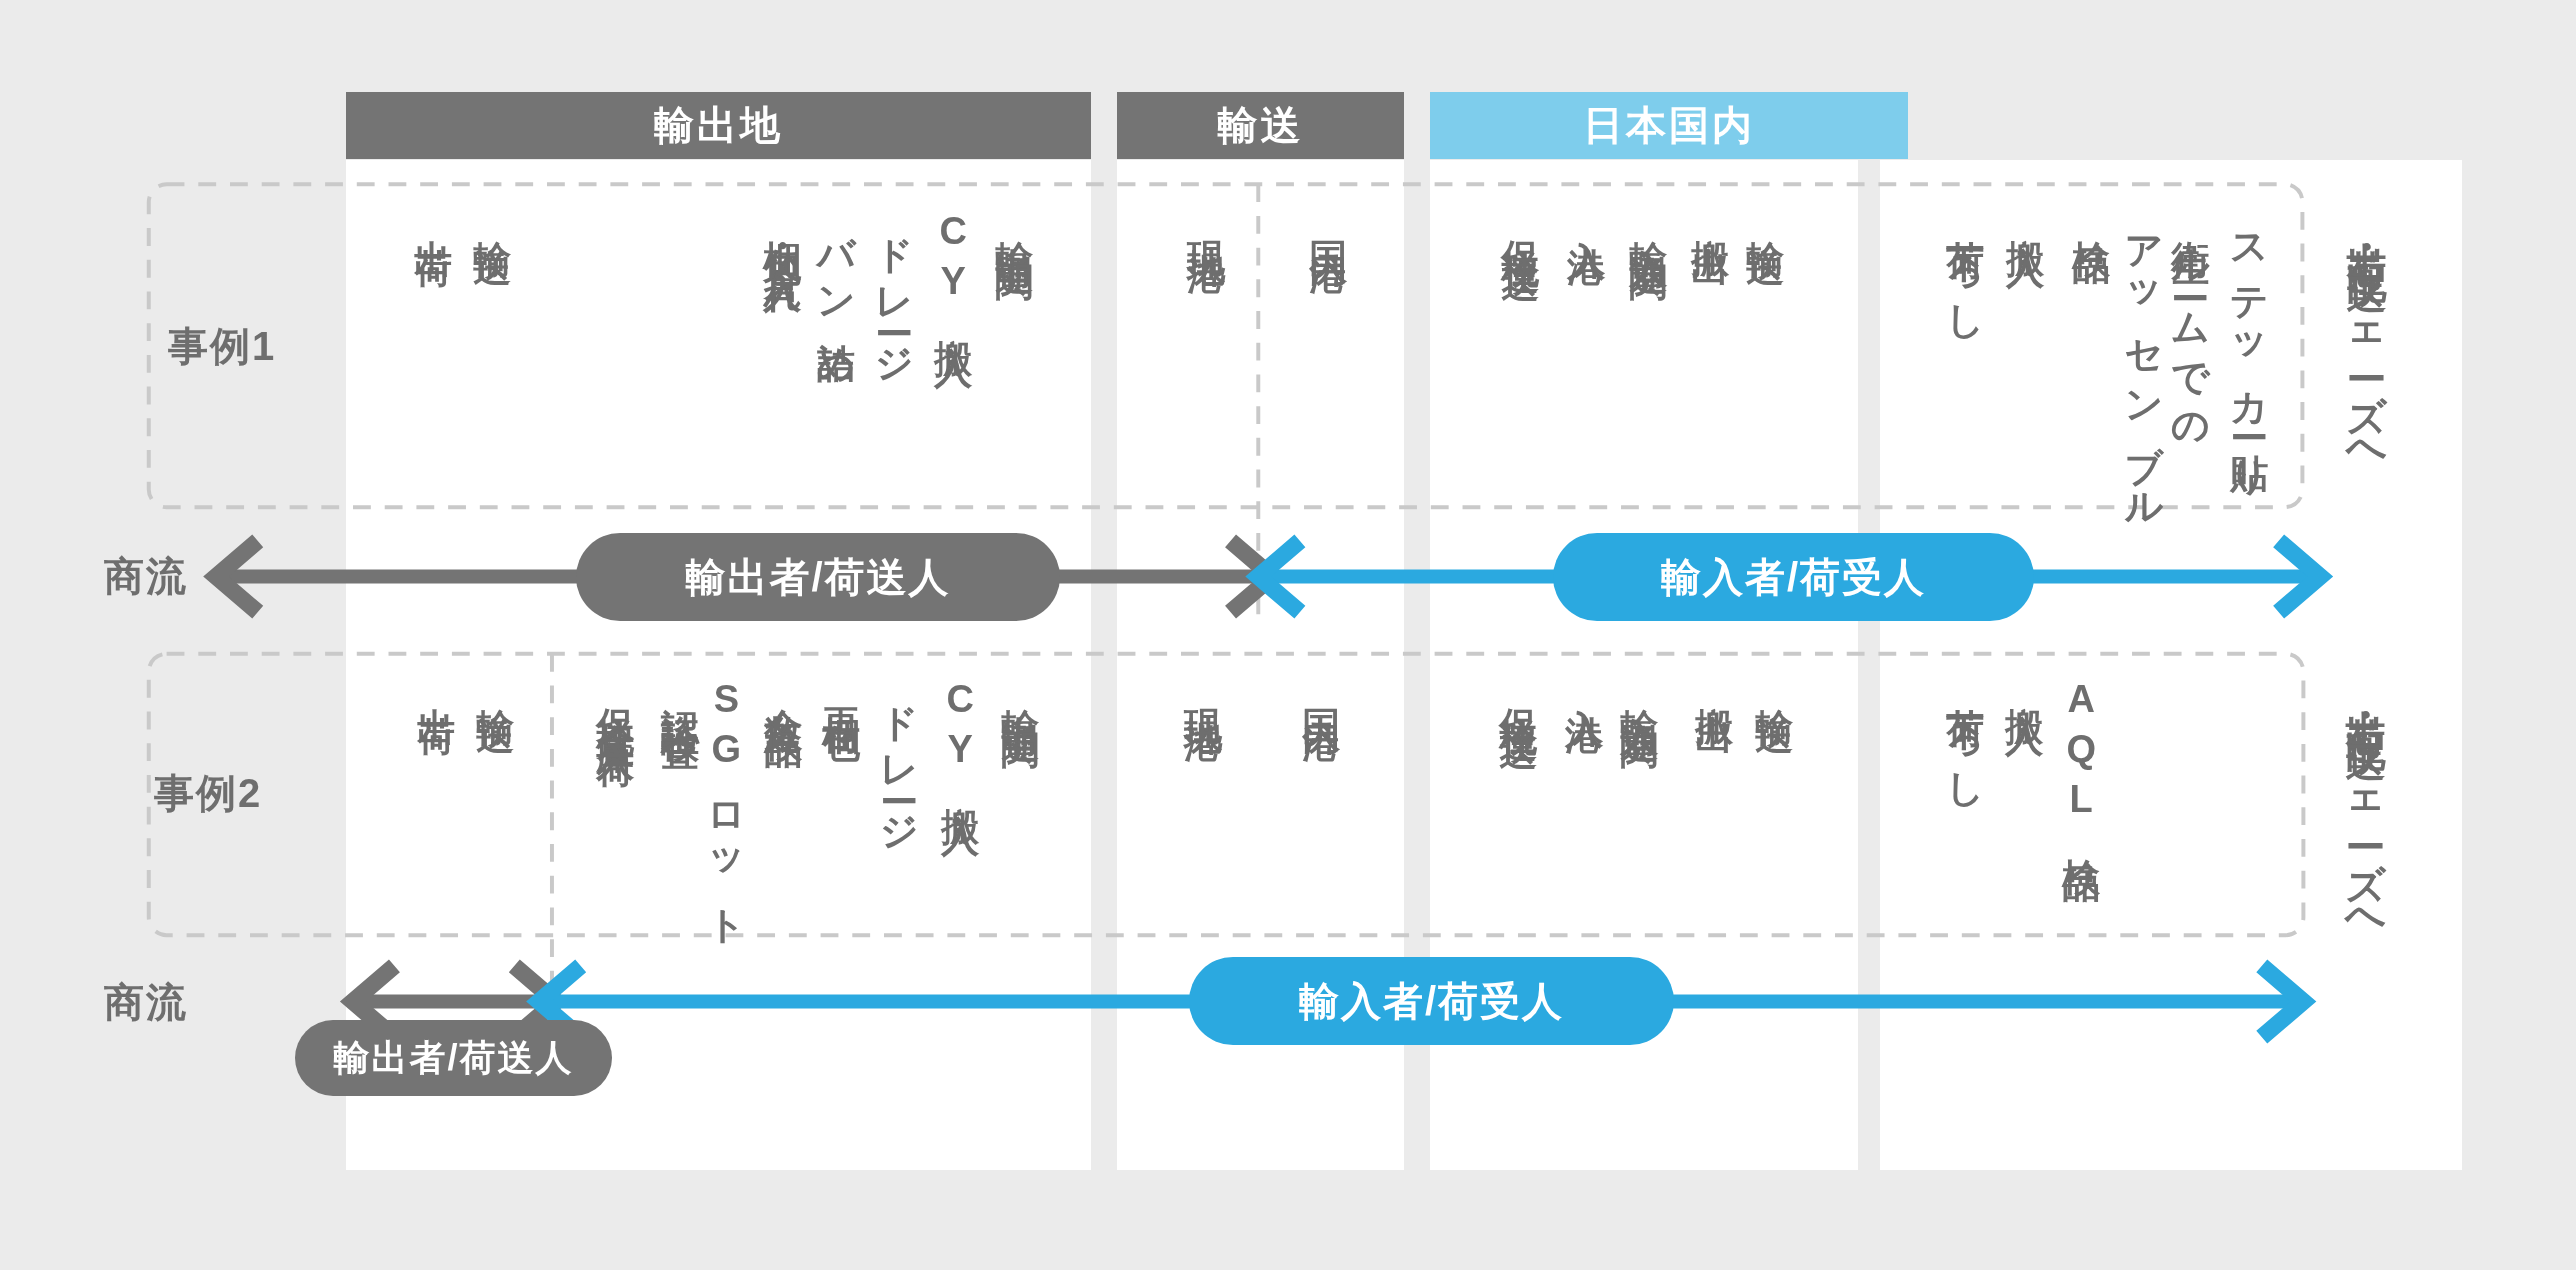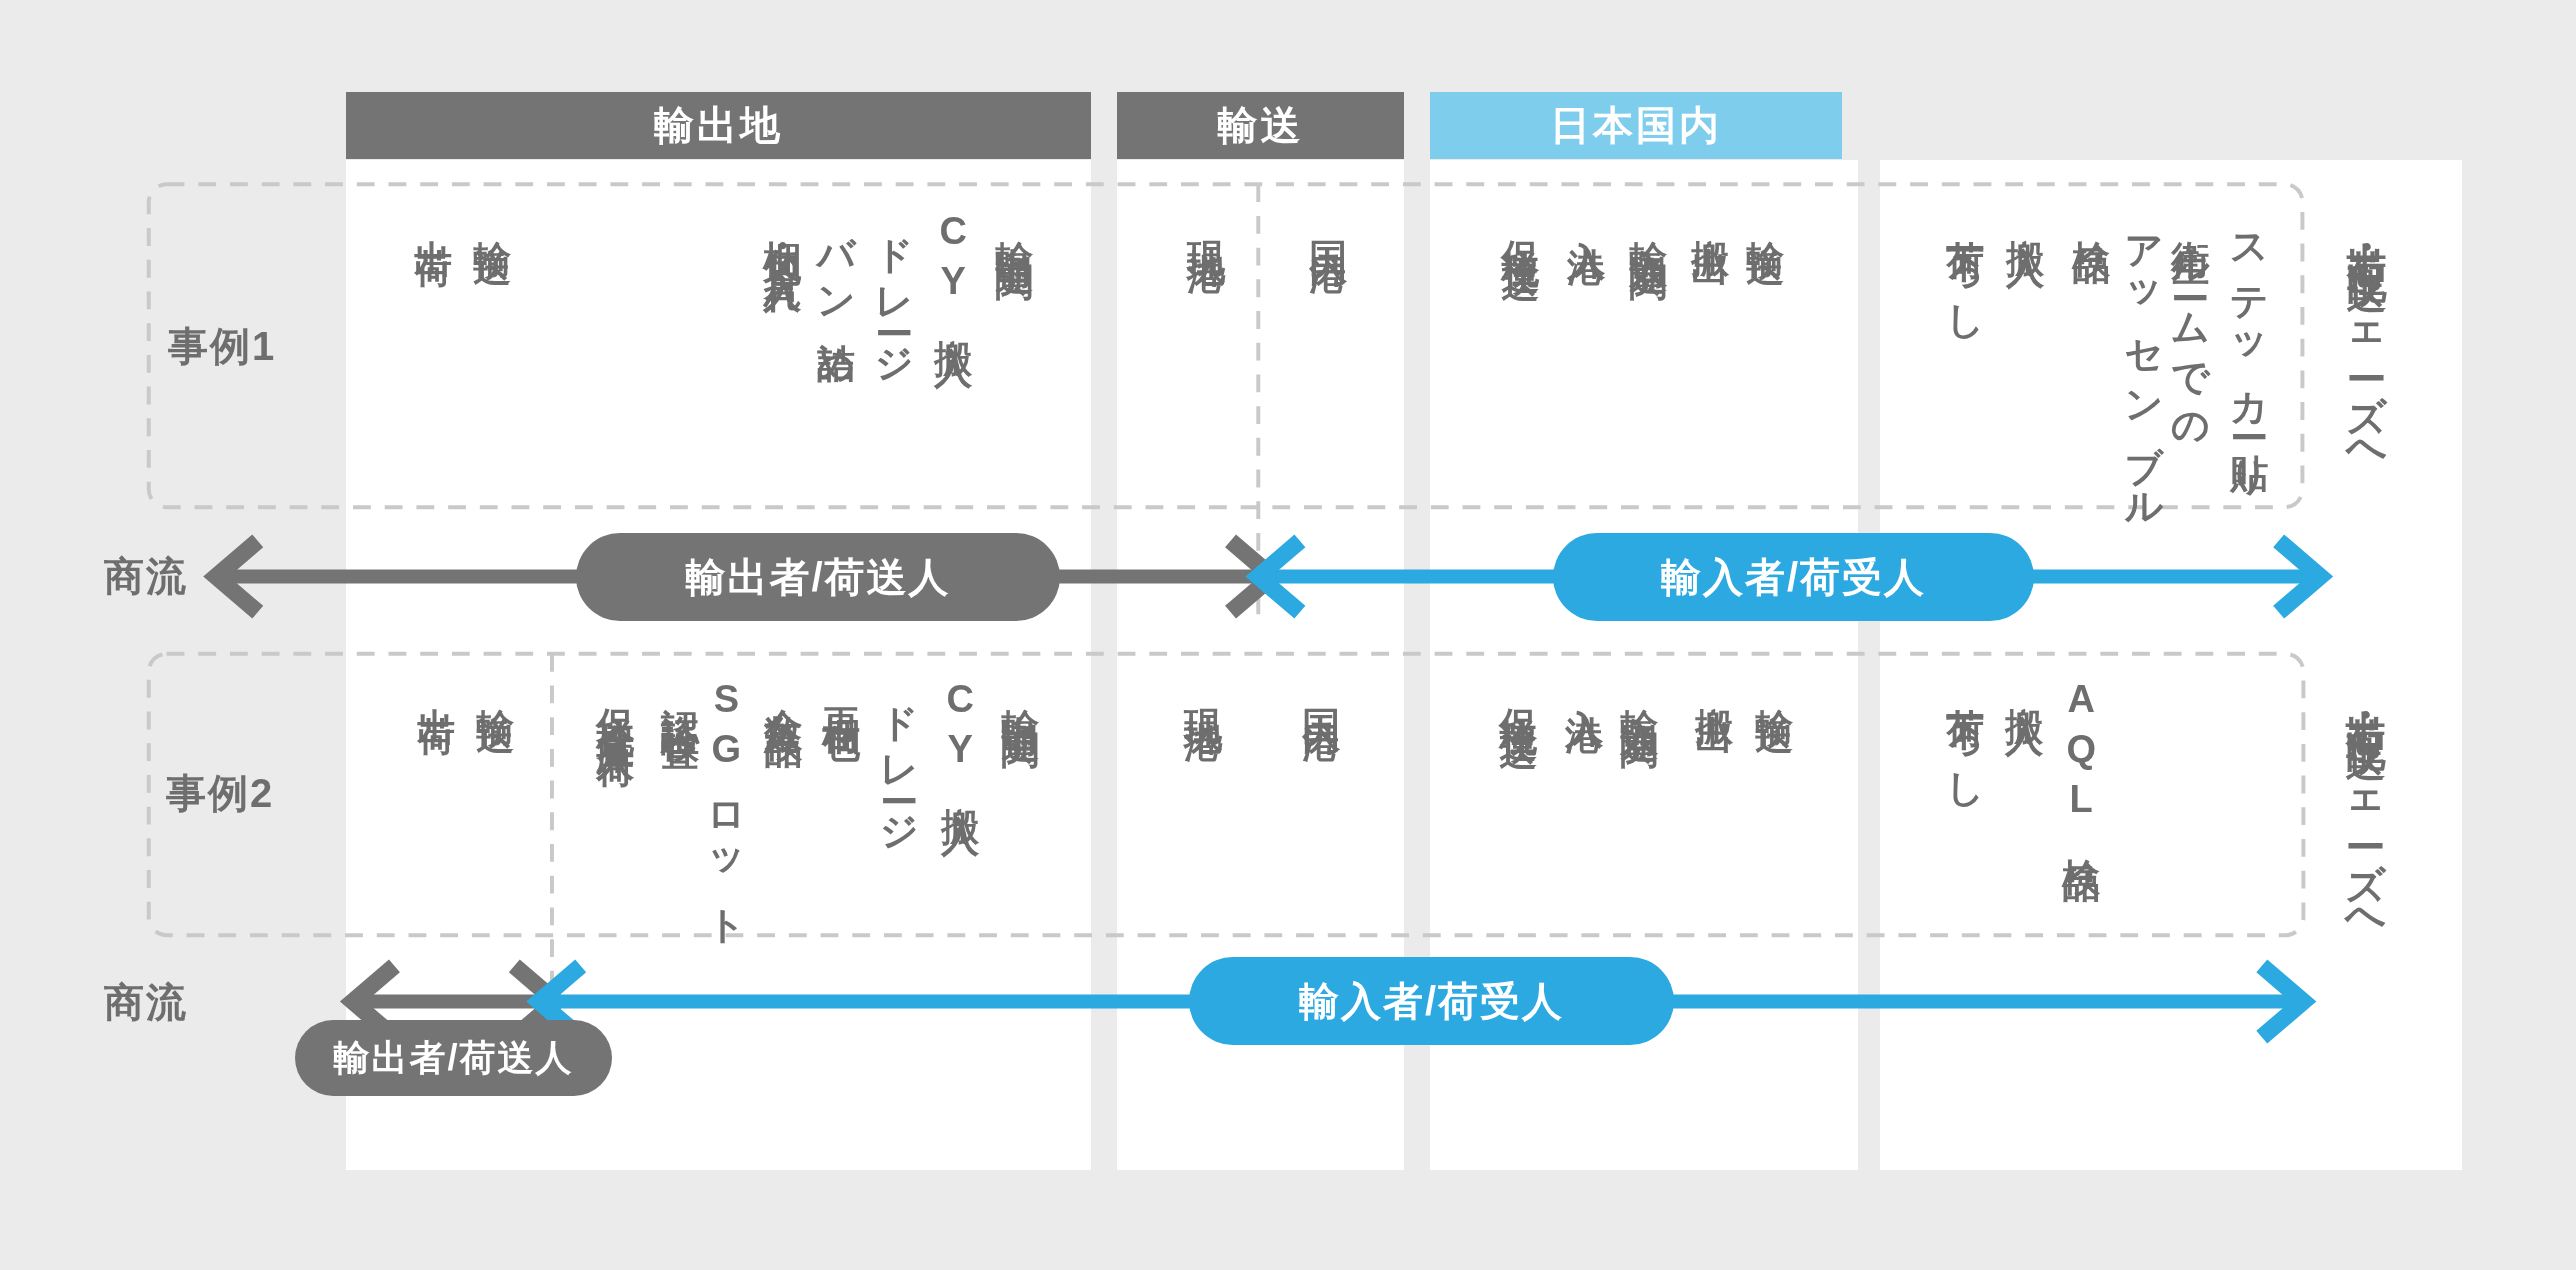--- a/index.html
+++ b/index.html
@@ -15,32 +15,32 @@
   #col-japan{left:1430px;width:428px;}
   #col-fc{left:1880px;width:582px;}
 
   .hdr{
     position:absolute;top:92px;height:67px;
     display:flex;align-items:center;justify-content:center;
     color:#ffffff;font-size:40px;letter-spacing:3px;
   }
   #hdr-export{left:346px;width:745px;background:#747474;}
   #hdr-transport{left:1117px;width:287px;background:#747474;}
-  #hdr-japan{left:1430px;width:412px;background:#7ecdec;}
+  #hdr-japan{left:1430px;width:478px;background:#7ecdec;}
   #hdr-fc{left:1880px;width:582px;background:#2ba9e0;}
 
   #overlay{position:absolute;left:0;top:0;}
 
   .rowlabel{
     position:absolute;color:#6e6e6e;font-size:40px;letter-spacing:2px;
     transform:translate(-50%,-50%);white-space:nowrap;
   }
   #case1-label{left:222px;top:346px;text-align:right;}
   #flow1-label{left:146px;top:576px;}
-  #case2-label{left:220px;top:793px;}
+  #case2-label{left:208px;top:793px;}
   #flow2-label{left:146px;top:1002px;}
 
   .vstep{
     position:absolute;
     writing-mode:vertical-rl;text-orientation:upright;
     white-space:pre-line;
     color:#6e6e6e;font-size:38px;letter-spacing:8px;line-height:1.22;
     transform:translateX(-50%);
   }
   .vexit{

